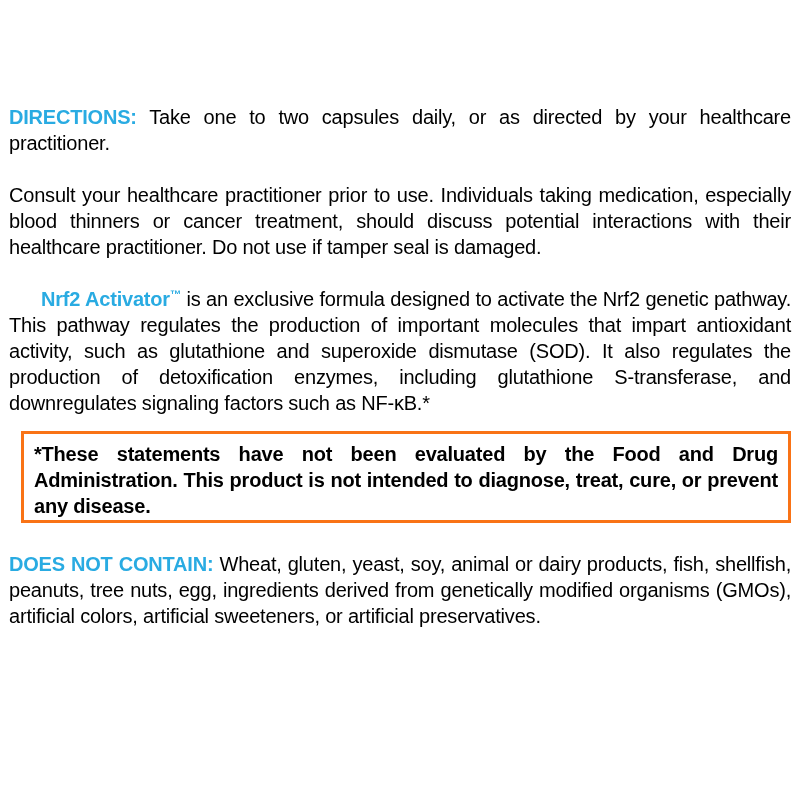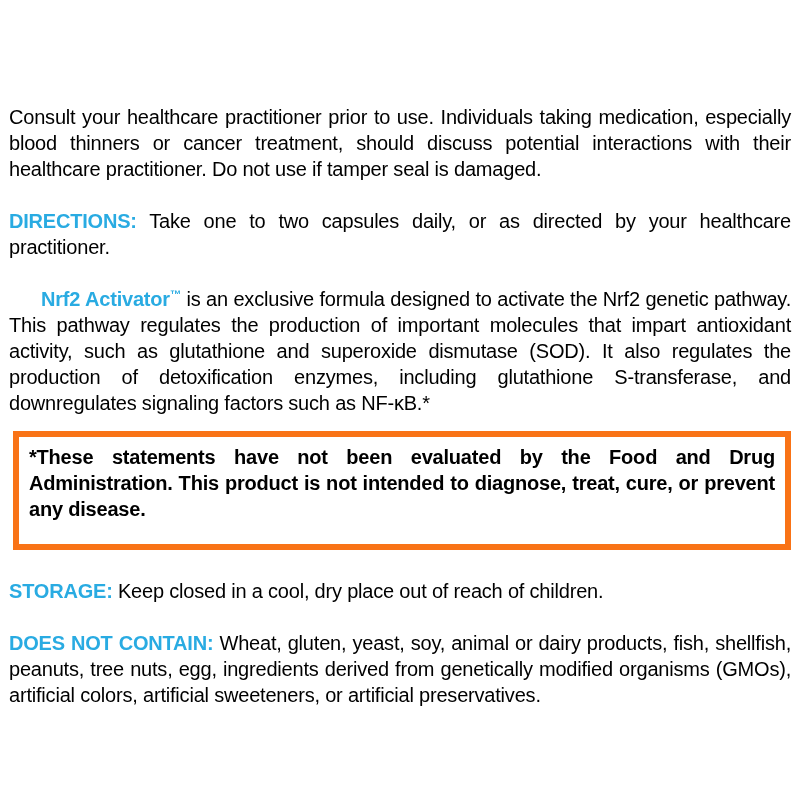--- a/index.html
+++ b/index.html
@@ -38,53 +38,49 @@
   }
   .brand-tm {
     font-weight: bold;
     color: var(--accent, #29abe2);
     font-size: 11px;
     vertical-align: super;
     line-height: 0;
     letter-spacing: 0;
   }
   .disclaimer-box {
-    border: 6px solid #f97316;
-    margin: 0 0 28px 4px;
-    padding: 7px 10px 22px 10px;
+    border: 3px solid #f97316;
+    margin: 0 0 28px 12px;
+    padding: 7px 10px 1px 10px;
     font-weight: bold;
     text-align: justify;
   }
 </style>
 </head>
 <body>
 
 <div class="label-panel">
 
   <p class="para">
-    <span>Consult your healthcare practitioner prior to use. Individuals taking medication, especially blood thinners or cancer treatment, should discuss potential interactions with their healthcare practitioner. Do not use if tamper seal is damaged.</span>
+    <span class="sec-label">DIRECTIONS:</span>
+    <span>Take one to two capsules daily, or as directed by your healthcare practitioner.</span>
   </p>
 
   <p class="para">
-    <span class="sec-label">DIRECTIONS:</span>
-    <span>Take one to two capsules daily, or as directed by your healthcare practitioner.</span>
+    <span>Consult your healthcare practitioner prior to use. Individuals taking medication, especially blood thinners or cancer treatment, should discuss potential interactions with their healthcare practitioner. Do not use if tamper seal is damaged.</span>
   </p>
 
   <p class="para tight">
     <span class="brand">Nrf2 Activator</span><span class="brand-tm">™</span>
     <span>is an exclusive formula designed to activate the Nrf2 genetic pathway. This pathway regulates the production of important molecules that impart antioxidant activity, such as glutathione and superoxide dismutase (SOD). It also regulates the production of detoxification enzymes, including glutathione S-transferase, and downregulates signaling factors such as NF-κB.*</span>
   </p>
 
   <div class="disclaimer-box">
     <span>*These statements have not been evaluated by the Food and Drug Administration. This product is not intended to diagnose, treat, cure, or prevent any disease.</span>
   </div>
 
-  <p class="para">
-    <span class="sec-label">STORAGE:</span>
-    <span>Keep closed in a cool, dry place out of reach of children.</span>
-  </p>
 
   <p class="para">
     <span class="sec-label">DOES NOT CONTAIN:</span>
     <span>Wheat, gluten, yeast, soy, animal or dairy products, fish, shellfish, peanuts, tree nuts, egg, ingredients derived from genetically modified organisms (GMOs), artificial colors, artificial sweeteners, or artificial preservatives.</span>
   </p>
 
 </div>
 
 </body></html>

